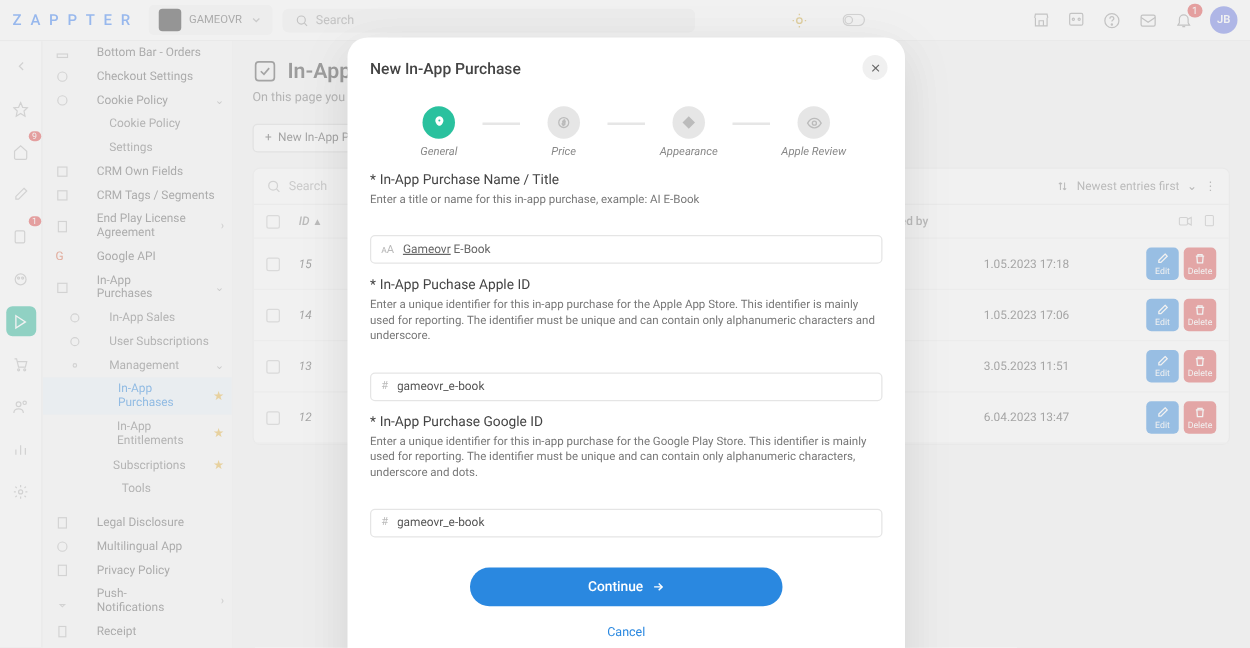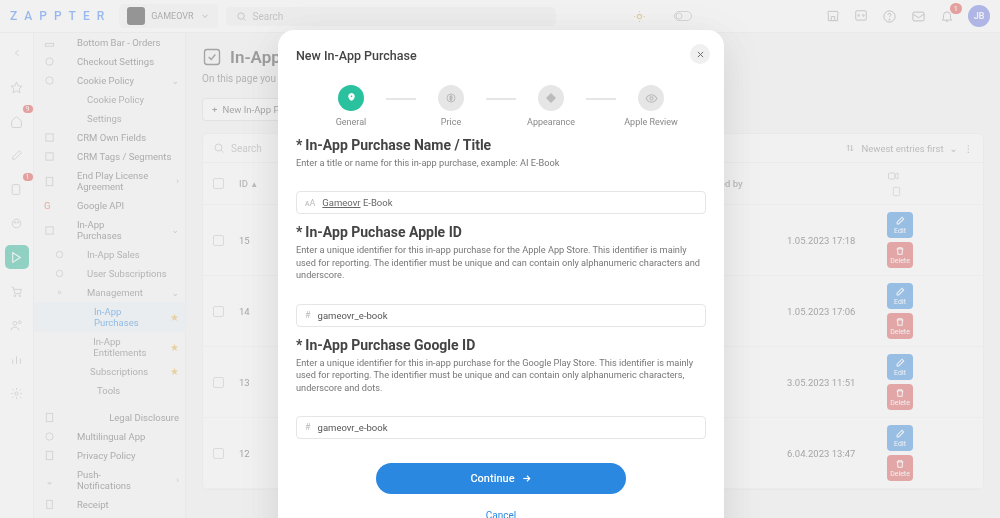--- a/index.html
+++ b/index.html
@@ -42,49 +42,49 @@
   .page-head h1 { font-size: 17px; font-weight: 600; color: #444; }
   .page-sub { font-size: 10px; color: #777; margin-bottom: 14px; }
   .new-btn { display: inline-flex; align-items: center; gap: 5px; background: #fff; border: 1px solid #ddd; border-radius: 4px; padding: 5px 9px; font-size: 9.5px; color: #555; }
 
   .table-card { background: #fff; border: 1px solid #eee; border-radius: 6px; margin-top: 12px; }
   .table-top { display: flex; align-items: center; padding: 8px 10px; border-bottom: 1px solid #f0f0f0; }
   .table-search { display: flex; align-items: center; gap: 6px; flex: 1; font-size: 10px; color: #aaa; }
   .sort { margin-left: auto; font-size: 9.5px; color: #888; display: flex; align-items: center; gap: 6px; }
   .thead, .trow { display: flex; align-items: center; padding: 7px 10px; border-bottom: 1px solid #f3f3f3; font-size: 9.5px; }
   .th-check { width: 26px; }
-  .th-id { width: 40px; }
+  .th-id { width: 40px; font-style: italic; }
   .th-title { flex: 1; }
   .th-created { width: 90px; }
   .th-date { width: 100px; }
-  .th-act { width: 86px; display: flex; justify-content: flex-end; gap: 4px; flex-direction: column; }
+  .th-act { width: 86px; display: flex; justify-content: flex-end; gap: 4px; }
   .thead { color: #888; font-weight: 500; }
   .act-btn { width: 26px; height: 26px; border-radius: 4px; display: flex; flex-direction: column; align-items: center; justify-content: center; color: #fff; font-size: 7px; gap: 1px; }
   .act-btn svg { width: 10px; height: 10px; }
   .act-edit { background: #3a8ee0; }
   .act-del { background: #e05a5a; }
   .ck { width: 11px; height: 11px; border: 1px solid #ccc; border-radius: 2px; }
 
   
   .overlay { position: absolute; inset: 0; background: rgba(230,230,230,0.55); }
 
   
   .modal { position: absolute; top: 30px; left: 278px; width: 446px; background: #fff; border-radius: 16px; box-shadow: 0 10px 40px rgba(0,0,0,0.12); padding: 18px 18px 24px; }
   .modal-title { font-size: 12.5px; color: #444; font-weight: 500; }
   .modal-close { position: absolute; top: 14px; right: 14px; width: 20px; height: 20px; border-radius: 50%; background: #f0f0f0; display: flex; align-items: center; justify-content: center; color: #777; font-size: 11px; }
 
   .steps { display: flex; align-items: center; justify-content: center; gap: 0; margin: 22px 0 8px; }
-  .step { display: flex; flex-direction: column; align-items: center; width: 70px; }
+  .step { display: flex; flex-direction: column; align-items: center; width: 70px; font-style: italic; }
   .step-circle { width: 26px; height: 26px; border-radius: 50%; background: #e6e6e6; color: #bbb; display: flex; align-items: center; justify-content: center; }
   .step.active .step-circle { background: #2ac19e; color: #fff; }
   .step-label { font-size: 9px; color: #888; margin-top: 6px; }
   .step-sep { width: 30px; height: 2px; background: #e6e6e6; margin-bottom: 14px; }
 
   .field-group { margin-top: 10px; }
-  .field-label { font-size: 14px; font-weight: 700; color: #444; }
+  .field-label { font-size: 11px; font-weight: 400; color: #444; }
   .field-label::before { content: "*"; color: #444; margin-right: 3px; }
   .field-help { font-size: 9.2px; color: #777; margin-top: 4px; line-height: 1.35; }
   .field-input { display: flex; align-items: center; gap: 7px; border: 1px solid #e5e5e5; border-radius: 4px; padding: 5px 8px; margin-top: 22px; font-size: 9.5px; color: #666; }
   .field-input .prefix { color: #bbb; font-size: 9px; }
   .field-input input { border: none; outline: none; font-size: 9.5px; flex: 1; color: #555; font-family: inherit; }
   .underline { text-decoration: underline; }
 
   .continue-btn { display: flex; align-items: center; justify-content: center; gap: 6px; background: #2a88e0; color: #fff; border: none; border-radius: 18px; width: 250px; margin: 24px auto 0; padding: 9px 0; font-size: 11px; font-weight: 500; }
   .cancel-link { display: block; text-align: center; font-size: 10px; color: #2a88e0; margin-top: 16px; cursor: pointer; }
   .cancel-link.secondary { color: #666; margin-top: 18px; }
@@ -344,21 +344,21 @@
       </li>
     <li class="sub2">
         <span class="ic"></span>
         <span>Subscriptions</span>
         <span class="star">★</span>
       </li>
     <li class="sub2">
         <span class="ic"></span>
         <span>Tools</span>
       </li>
-    <li style="margin-top:8px;justify-content:space-between;">
+    <li style="margin-top:8px;">
         <span class="ic">
           <svg viewBox="0 0 24 24" fill="none" stroke="currentColor" stroke-width="2">
             <rect x="5" y="3" width="14" height="18"></rect>
           </svg>
         </span>
         <span>Legal Disclosure</span>
       </li>
     <li>
         <span class="ic">
           <svg viewBox="0 0 24 24" fill="none" stroke="currentColor" stroke-width="2">

